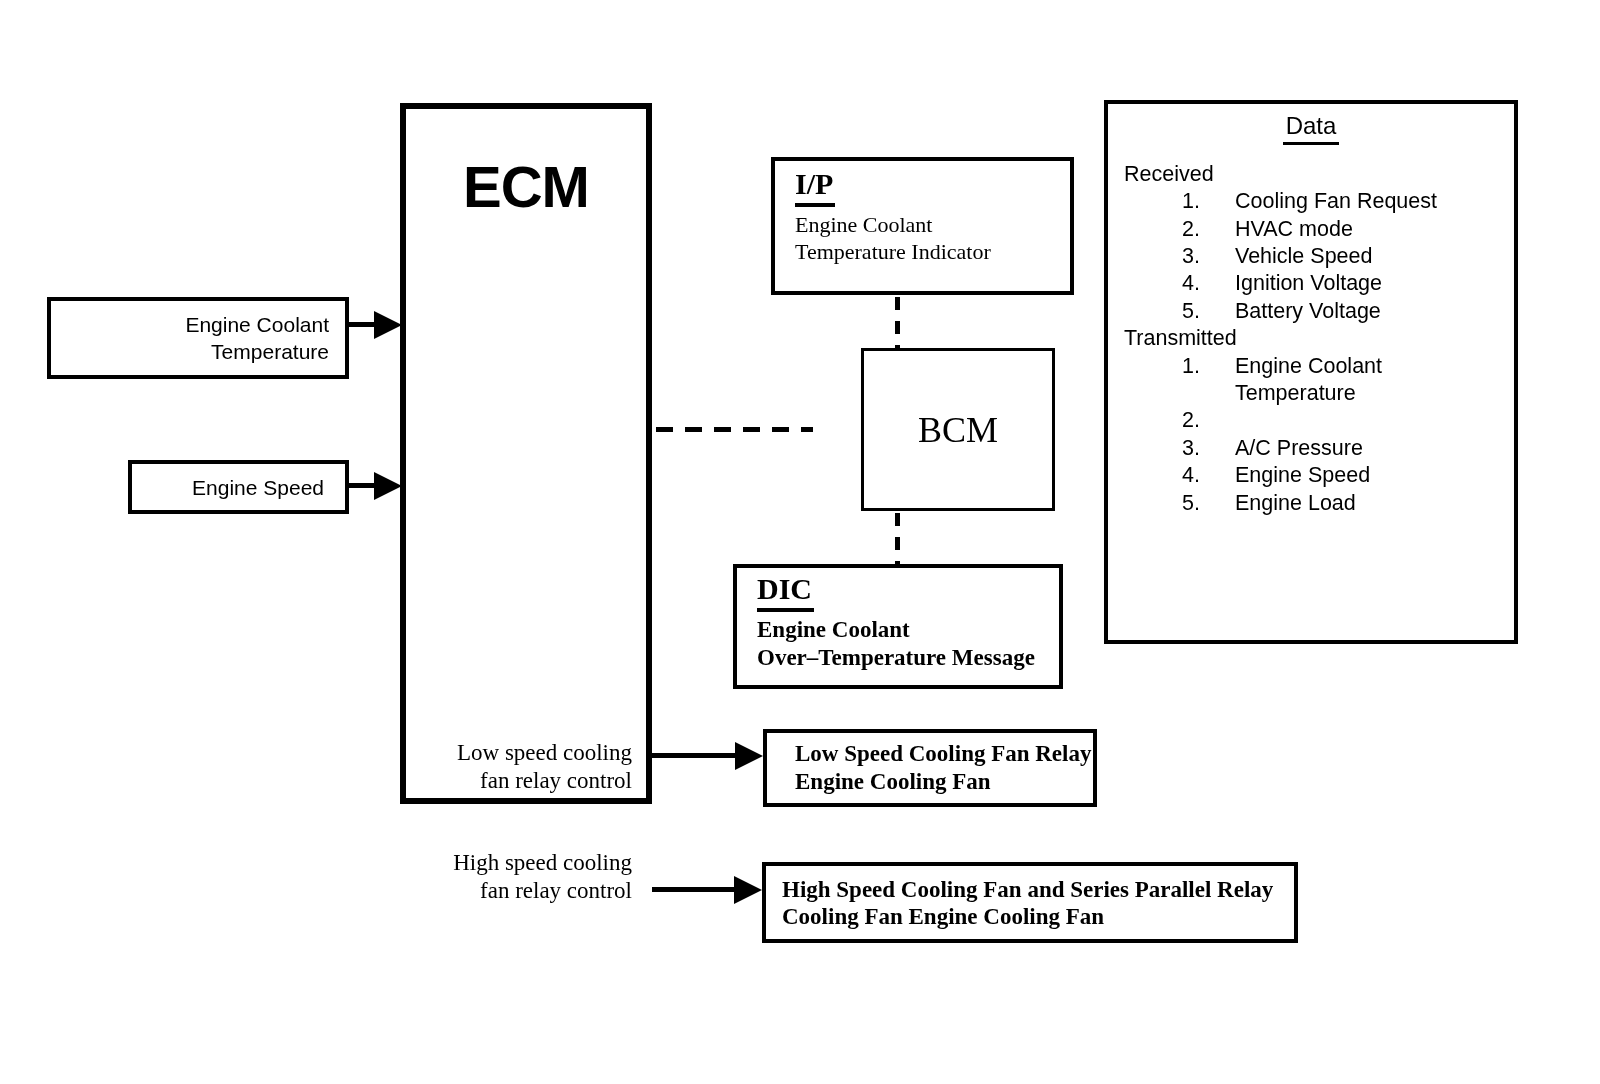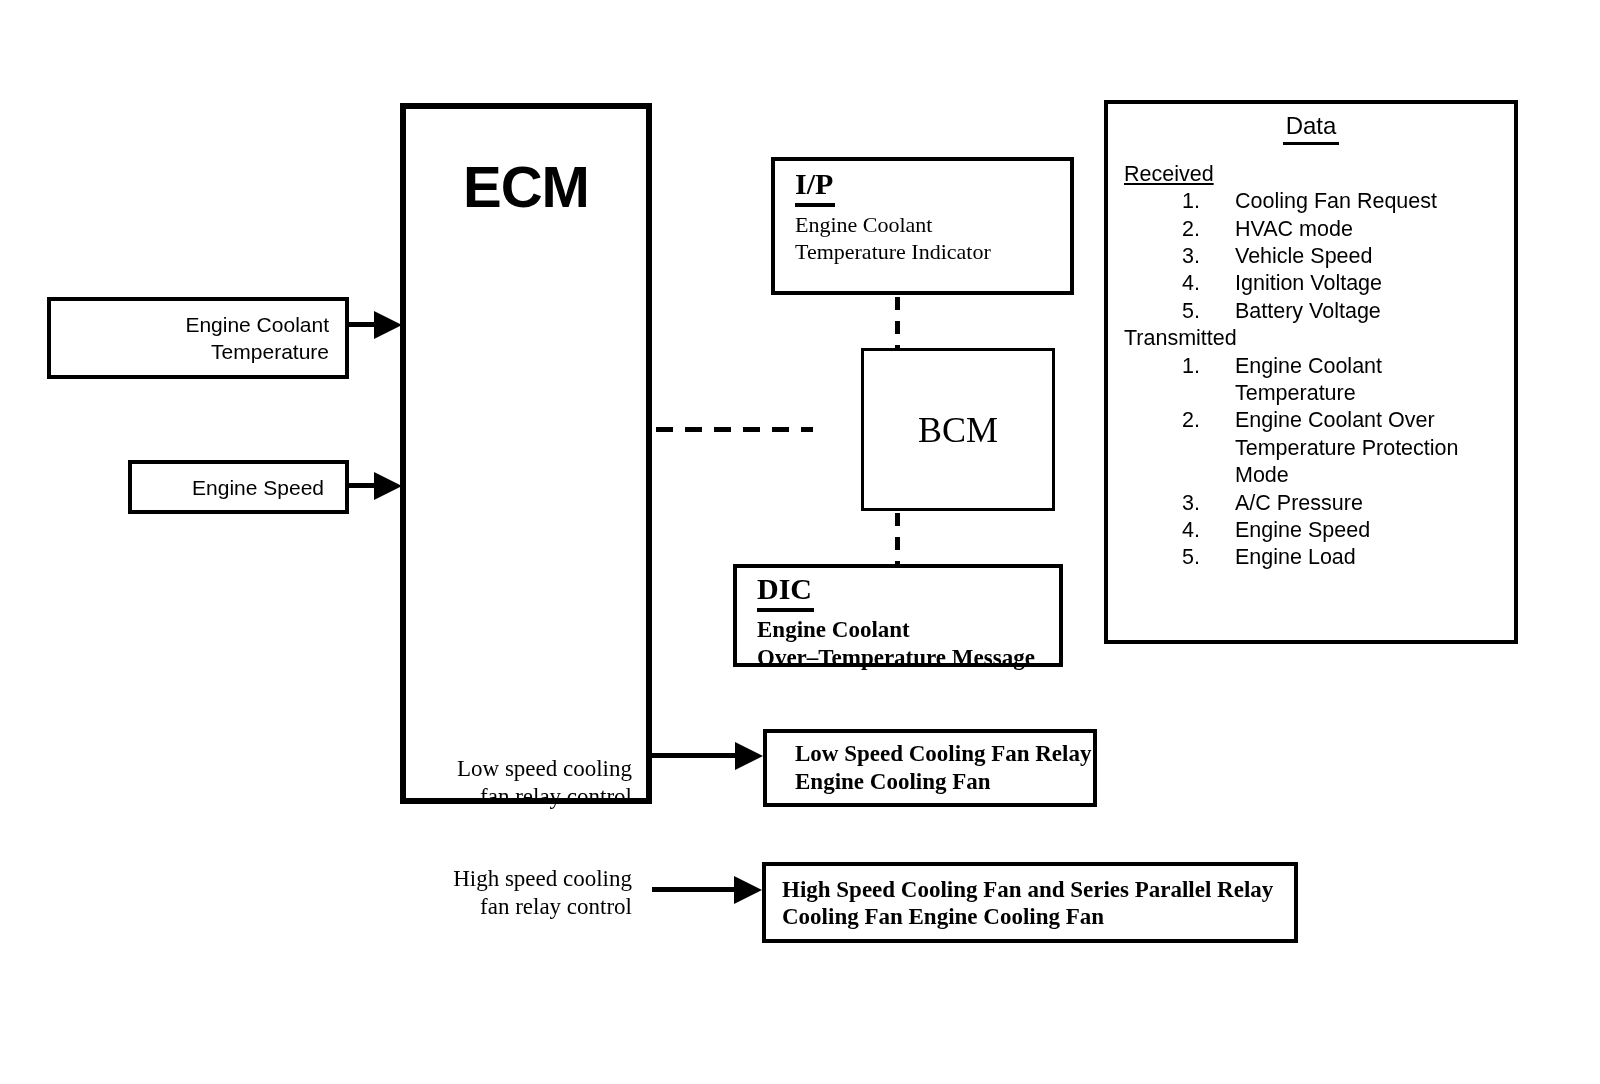--- a/index.html
+++ b/index.html
@@ -27,21 +27,21 @@
     font-family:"Liberation Sans", sans-serif;
     font-weight:bold;
     font-size:58px;
     letter-spacing:-1px;
     line-height:1.1;
   }
   .ecm-label{
     position:absolute;
     left:410px;width:222px;
     text-align:right;
-    font-size:23px;line-height:27.5px;margin-top:16px;
+    font-size:23px;line-height:27.5px;
   }
   .ecm-label.low{top:739px;}
   .ecm-label.high{top:849px;}
 
   
   .input-box{
     display:flex;align-items:center;justify-content:flex-end;
     font-family:"Liberation Sans", sans-serif;
     font-size:21px;line-height:27px;
     text-align:right;
@@ -92,21 +92,21 @@
     line-height:1.15;
   }
   .ip-body{font-size:22px;line-height:27px;}
 
   
   .bcm-box{left:861px;top:348px;width:194px;height:163px;border-width:3px;
     display:flex;align-items:center;justify-content:center;}
   .bcm-title{font-size:36px;}
 
   
-  .dic-box{left:733px;top:564px;width:330px;height:103px;padding:4px 8px 0 20px;}
+  .dic-box{left:733px;top:564px;width:330px;height:125px;padding:4px 8px 0 20px;}
   .dic-body{font-size:23px;line-height:28px;font-weight:bold;}
 
   
   .relay-box{
     display:flex;flex-direction:column;justify-content:center;
     font-size:23px;font-weight:bold;
   }
   .low-relay-box{left:763px;top:729px;width:334px;height:78px;padding-left:28px;line-height:28px;}
   .high-relay-box{left:762px;top:862px;width:536px;height:81px;padding-left:16px;line-height:27px;}
 
@@ -118,21 +118,21 @@
   }
   .data-title-wrap{text-align:center;margin-top:8px;}
   .data-title{
     display:inline-block;
     font-size:24px;
     border-bottom:3px solid #000;
     padding:0 3px 1px 3px;
     line-height:1.2;
   }
   .data-heading{margin-left:16px;}
-  .data-heading.first{margin-top:16px;text-decoration:underline;}
+  .data-heading.first{margin-top:16px;}
   .data-item{display:flex;margin-left:74px;}
   .data-item .num{width:53px;flex-shrink:0;}
 </style>
 </head>
 <body>
 
 <div class="canvas">
 
   <div class="box ecm">
     <div class="ecm-title">ECM</div>
@@ -217,23 +217,20 @@
 
     <div class="data-heading">Transmitted</div>
 
     <div class="data-item">
       <span class="num">1.</span>
       <span class="txt preline">Engine Coolant
 Temperature</span>
     </div>
     <div class="data-item">
       <span class="num">2.</span>
-      <span class="txt preline">Engine Coolant Over
-Temperature Protection
-Mode</span>
     </div>
     <div class="data-item">
       <span class="num">3.</span>
       <span class="txt preline">A/C Pressure</span>
     </div>
     <div class="data-item">
       <span class="num">4.</span>
       <span class="txt preline">Engine Speed</span>
     </div>
     <div class="data-item">

